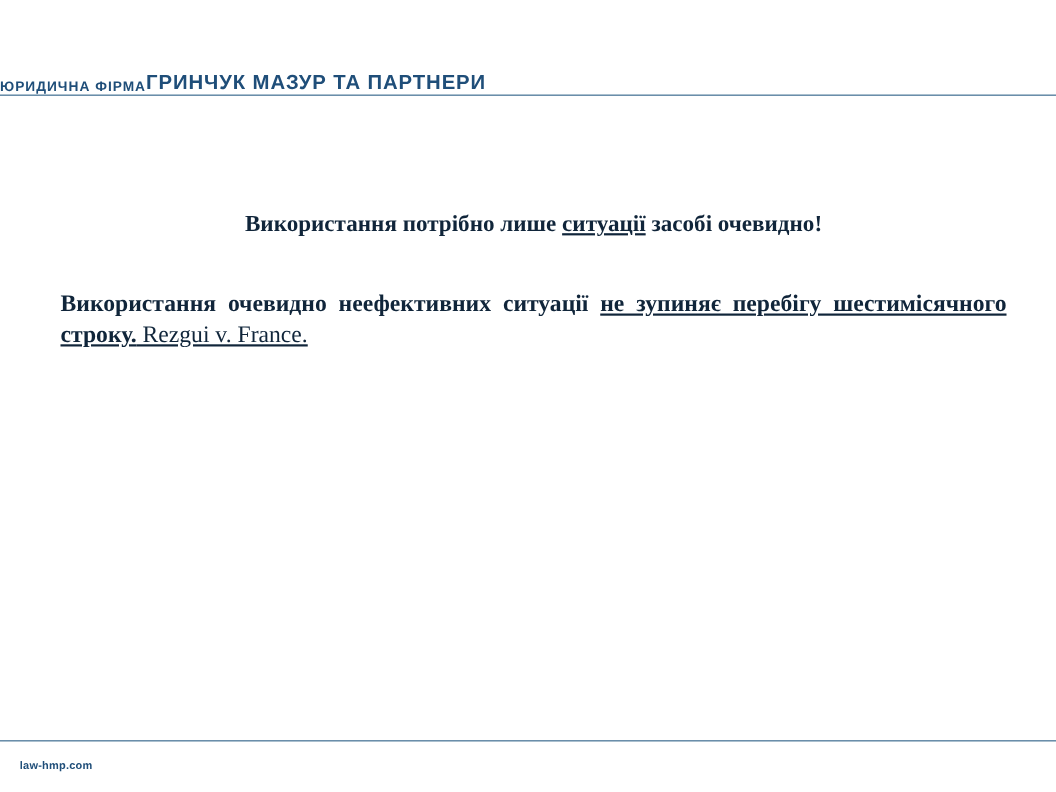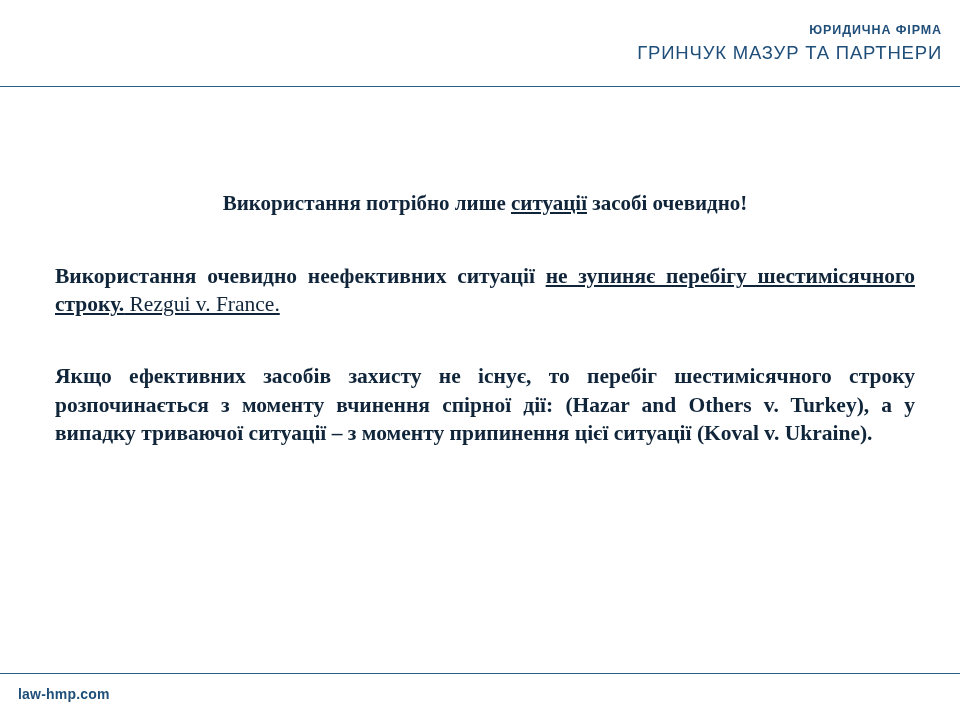--- a/index.html
+++ b/index.html
@@ -26,35 +26,35 @@
   
   .header {
     position: absolute;
     top: 0;
     left: 0;
     width: 960px;
     height: 86px;
     box-sizing: border-box;
     padding-right: 18px;
     display: flex;
-    flex-direction: column;
+    flex-direction: row;
     align-items: flex-end;
     justify-content: flex-start;
   }
   .header-line1 {
     font-family: "Liberation Sans", sans-serif;
     font-weight: bold;
     font-size: 12.5px;
     letter-spacing: 0.9px;
     color: #1f4e79;
     margin-top: 23px;
   }
   .header-line2 {
     font-family: "Liberation Sans", sans-serif;
-    font-weight: normal;
+    font-weight: bold;
     font-size: 18.5px;
     letter-spacing: 0.8px;
     color: #1f4e79;
     margin-top: 5px;
   }
   .header-rule {
     position: absolute;
     top: 86px;
     left: 0;
     width: 960px;
@@ -117,21 +117,21 @@
     width: 960px;
     height: 0;
     border-top: 1px solid #2c5f86;
   }
   .footer-text {
     position: absolute;
     bottom: 18px;
     left: 18px;
     font-family: "Liberation Sans", sans-serif;
     font-weight: bold;
-    font-size: 14px;
+    font-size: 10px;
     color: #1f4e79;
     letter-spacing: 0.2px;
   }
 </style>
 </head>
 <body>
 
 <div class="slide">
 
   <div class="header">
@@ -139,20 +139,19 @@
     <div class="header-line2">ГРИНЧУК МАЗУР ТА ПАРТНЕРИ</div>
   </div>
   <div class="header-rule"></div>
 
   <div class="content">
 
     <p class="para para-title"><span>Використання потрібно лише </span><span class="u">ситуації</span><span> засобі очевидно!</span></p>
 
     <p class="para para-2"><span>Використання очевидно неефективних ситуації </span><span class="u">не зупиняє перебігу шестимісячного строку.</span><span class="normalweight"> Rezgui v. France.</span></p>
 
-    <p class="para para-3">Якщо ефективних засобів захисту не існує, то перебіг шестимісячного строку розпочинається з моменту вчинення спірної дії: (Hazar and Others v. Turkey), а у випадку триваючої ситуації – з моменту припинення цієї ситуації (Koval v. Ukraine).</p>
 
   </div>
 
   <div class="footer-rule"></div>
   <div class="footer-text">law-hmp.com</div>
 
 </div>
 
 </body></html>

